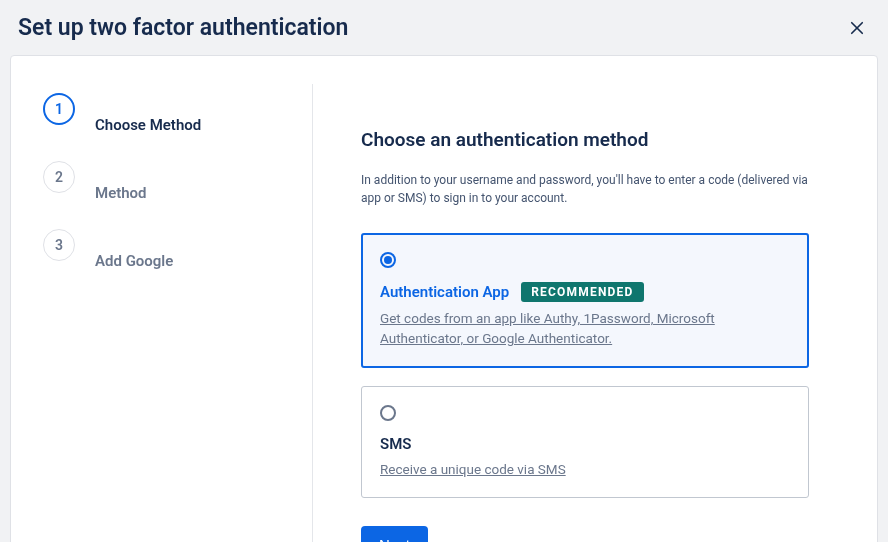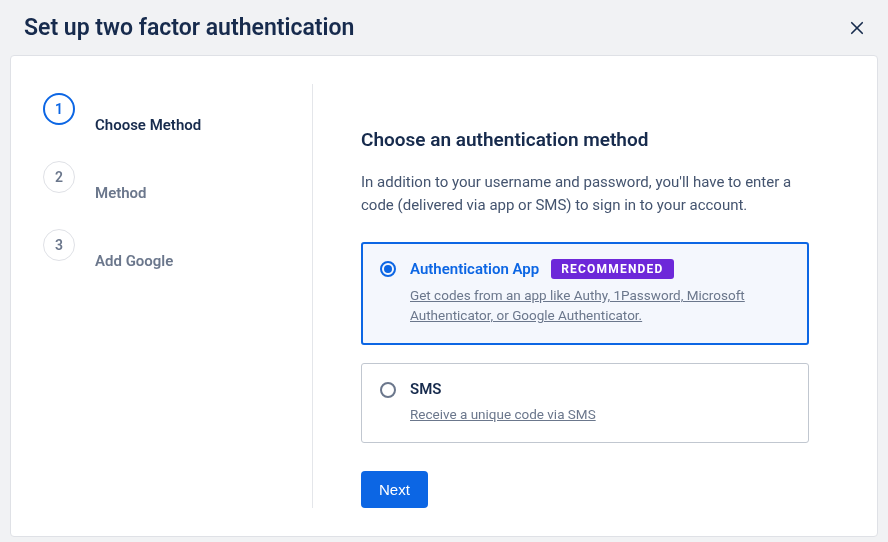--- a/index.html
+++ b/index.html
@@ -8,21 +8,21 @@
       background: #f1f2f4;
       width: 888px;
       height: 542px;
       overflow: hidden;
       color: #172b4d;
     }
     .header {
       display: flex;
       justify-content: space-between;
       align-items: center;
-      padding: 14px 18px 14px 24px;
+      padding: 14px 18px 14px 18px;
     }
     .header h1 {
       font-size: 23px;
       font-weight: 600;
       color: #172b4d;
     }
     .close-btn {
       background: none;
       border: none;
       cursor: pointer;
@@ -82,35 +82,36 @@
       padding: 0 48px 0 48px;
     }
     .main h2 {
       font-size: 19px;
       font-weight: 600;
       margin-bottom: 20px;
       color: #172b4d;
       margin-top: 44px;
     }
     .main p.desc {
-      font-size: 15px;
+      font-size: 12px;
       color: #44546f;
       line-height: 1.5;
       margin-bottom: 26px;
       max-width: 460px;
     }
     .option {
       border: 1px solid #c1c7d0;
       border-radius: 3px;
       padding: 16px 18px 18px 18px;
       display: flex;
       gap: 14px;
       margin-bottom: 18px;
       cursor: pointer;
       max-width: 448px;
+      flex-direction: column;
     }
     .option.selected {
       border: 2px solid #0c66e4;
       background: #f4f7fd;
       padding: 15px 17px 17px 17px;
     }
     .radio {
       width: 16px;
       height: 16px;
       border-radius: 50%;
@@ -137,21 +138,21 @@
       gap: 12px;
       margin-bottom: 6px;
     }
     .option-title {
       font-size: 15px;
       font-weight: 600;
       color: #172b4d;
     }
     .option.selected .option-title { color: #0c66e4; }
     .badge {
-      background: #6d28d9;
+      background: #0f766e;
       color: #fff;
       font-size: 12px;
       font-weight: 700;
       letter-spacing: 1.2px;
       padding: 3px 10px;
       border-radius: 3px;
     }
     .option-desc {
       font-size: 13.5px;
       color: #6b778c;

